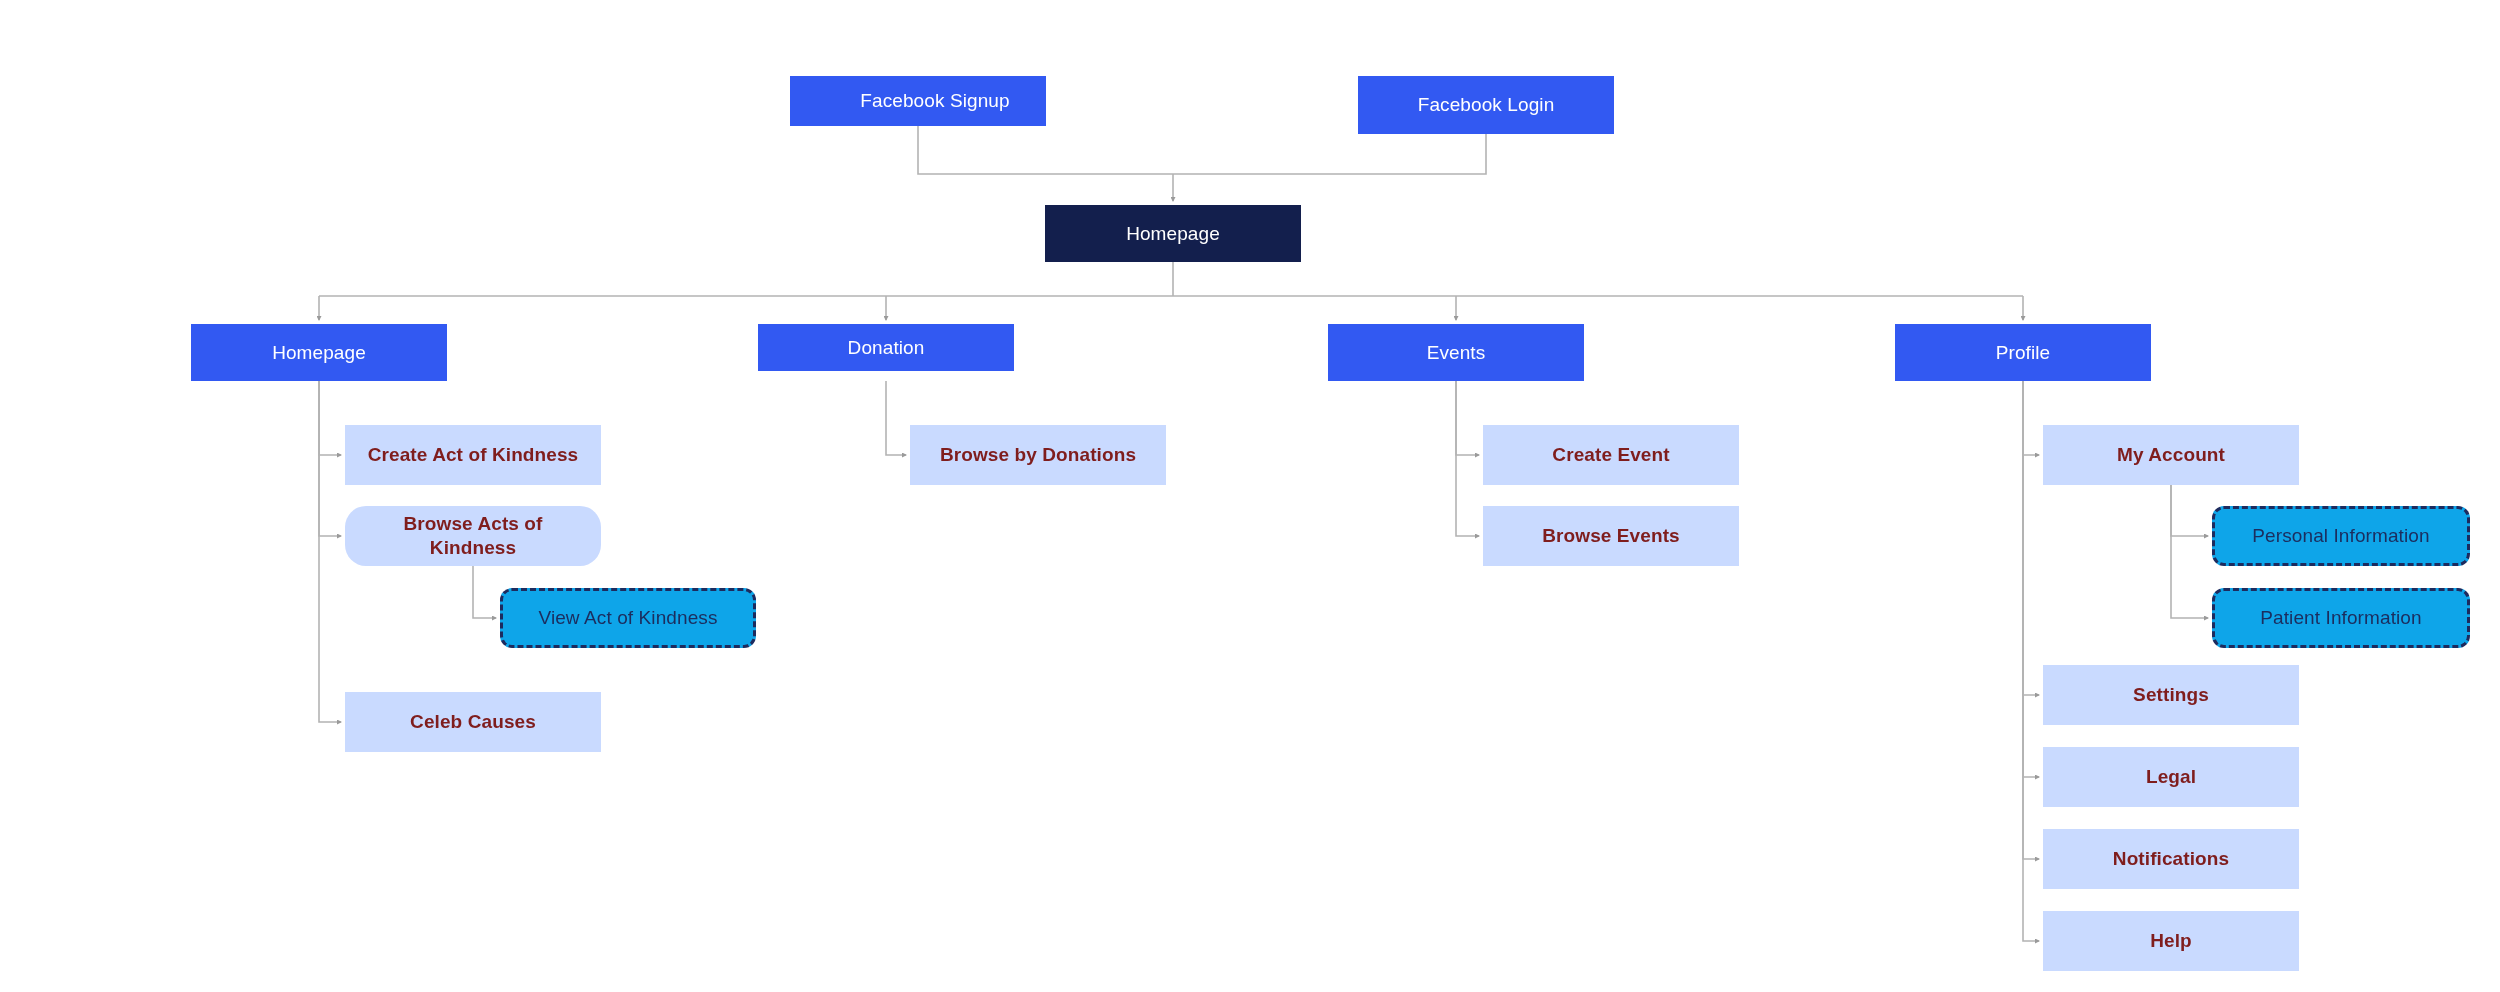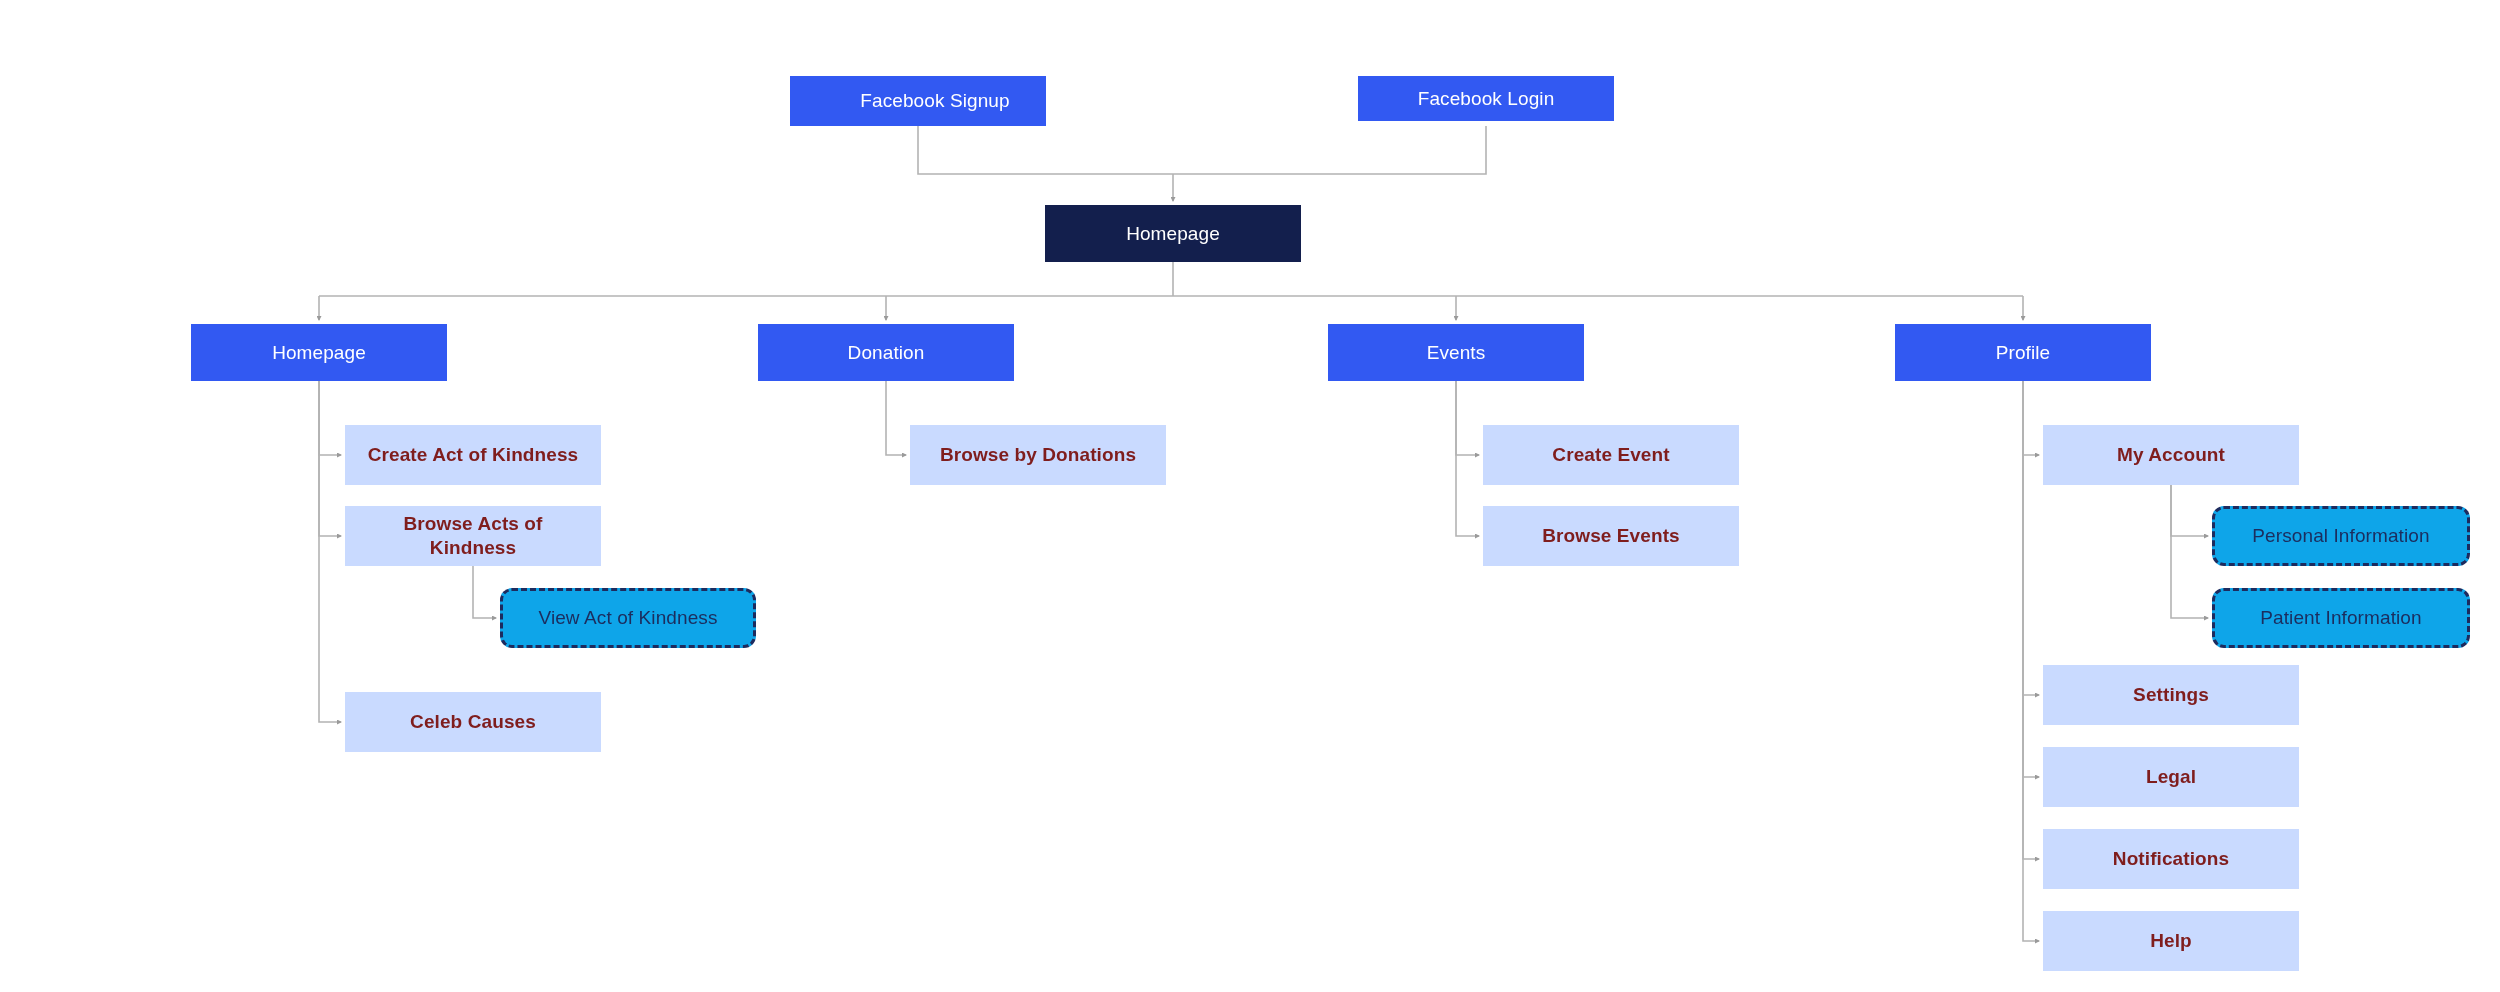--- a/index.html
+++ b/index.html
@@ -121,42 +121,42 @@
         <path d="M2023,381 V941 H2039" marker-end="url(#arrowhead)"></path>
         <path d="M2171,485 V536 H2208" marker-end="url(#arrowhead)"></path>
         <path d="M2171,485 V618 H2208" marker-end="url(#arrowhead)"></path>
       </g>
   </svg>
 
   <div id="node-layer">
       <div class="node primary" style="left: 790px; top: 76px; width: 256px; height: 50px; padding-left: 48px;">
         <span>Facebook Signup</span>
       </div>
-      <div class="node primary" style="left: 1358px; top: 76px; width: 256px; height: 45px;">
+      <div class="node primary" style="left: 1358px; top: 76px; width: 256px; height: 58px;">
         <span>Facebook Login</span>
       </div>
       <div class="node home" style="left: 1045px; top: 205px; width: 256px; height: 57px;">
         <span>Homepage</span>
       </div>
       <div class="node primary" style="left: 191px; top: 324px; width: 256px; height: 57px;">
         <span>Homepage</span>
       </div>
-      <div class="node primary" style="left: 758px; top: 324px; width: 256px; height: 57px;">
+      <div class="node primary" style="left: 758px; top: 324px; width: 256px; height: 47px;">
         <span>Donation</span>
       </div>
       <div class="node primary" style="left: 1328px; top: 324px; width: 256px; height: 57px;">
         <span>Events</span>
       </div>
       <div class="node primary" style="left: 1895px; top: 324px; width: 256px; height: 57px;">
         <span>Profile</span>
       </div>
       <div class="node secondary" style="left: 345px; top: 425px; width: 256px; height: 60px;">
         <span>Create Act of Kindness</span>
       </div>
-      <div class="node secondary" style="left: 345px; top: 506px; width: 256px; height: 60px;">
+      <div class="node secondary" style="left: 345px; top: 506px; width: 256px; height: 60px; border-radius: 21px;">
         <span>Browse Acts of Kindness</span>
       </div>
       <div class="node layer1" style="left: 500px; top: 588px; width: 256px; height: 60px;">
         <span>View Act of Kindness</span>
       </div>
       <div class="node secondary" style="left: 345px; top: 692px; width: 256px; height: 60px;">
         <span>Celeb Causes</span>
       </div>
       <div class="node secondary" style="left: 910px; top: 425px; width: 256px; height: 60px;">
         <span>Browse by Donations</span>

